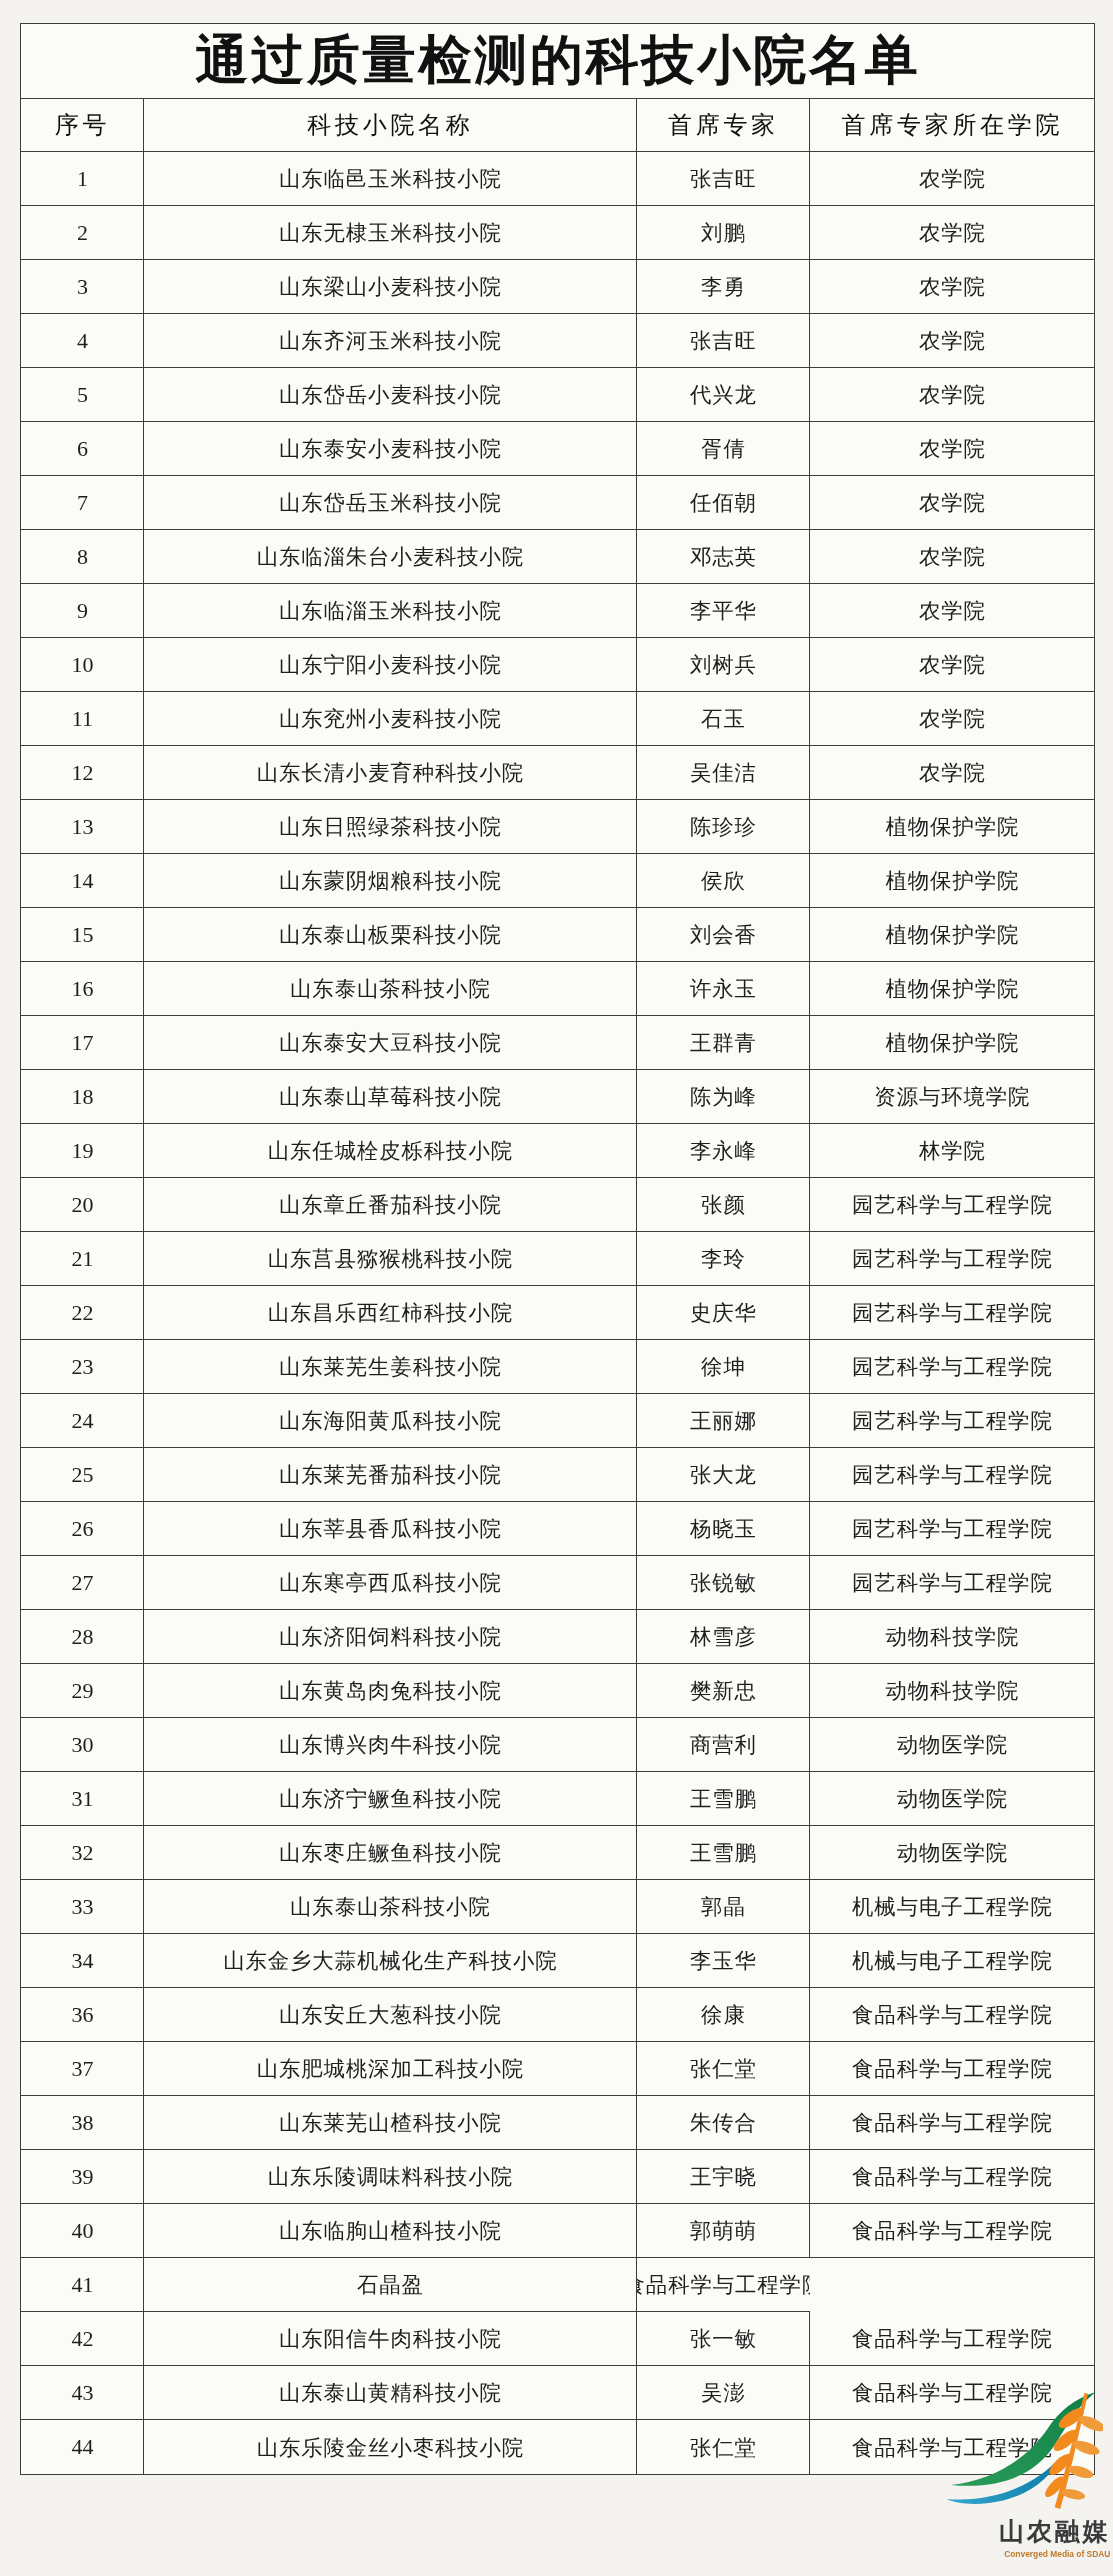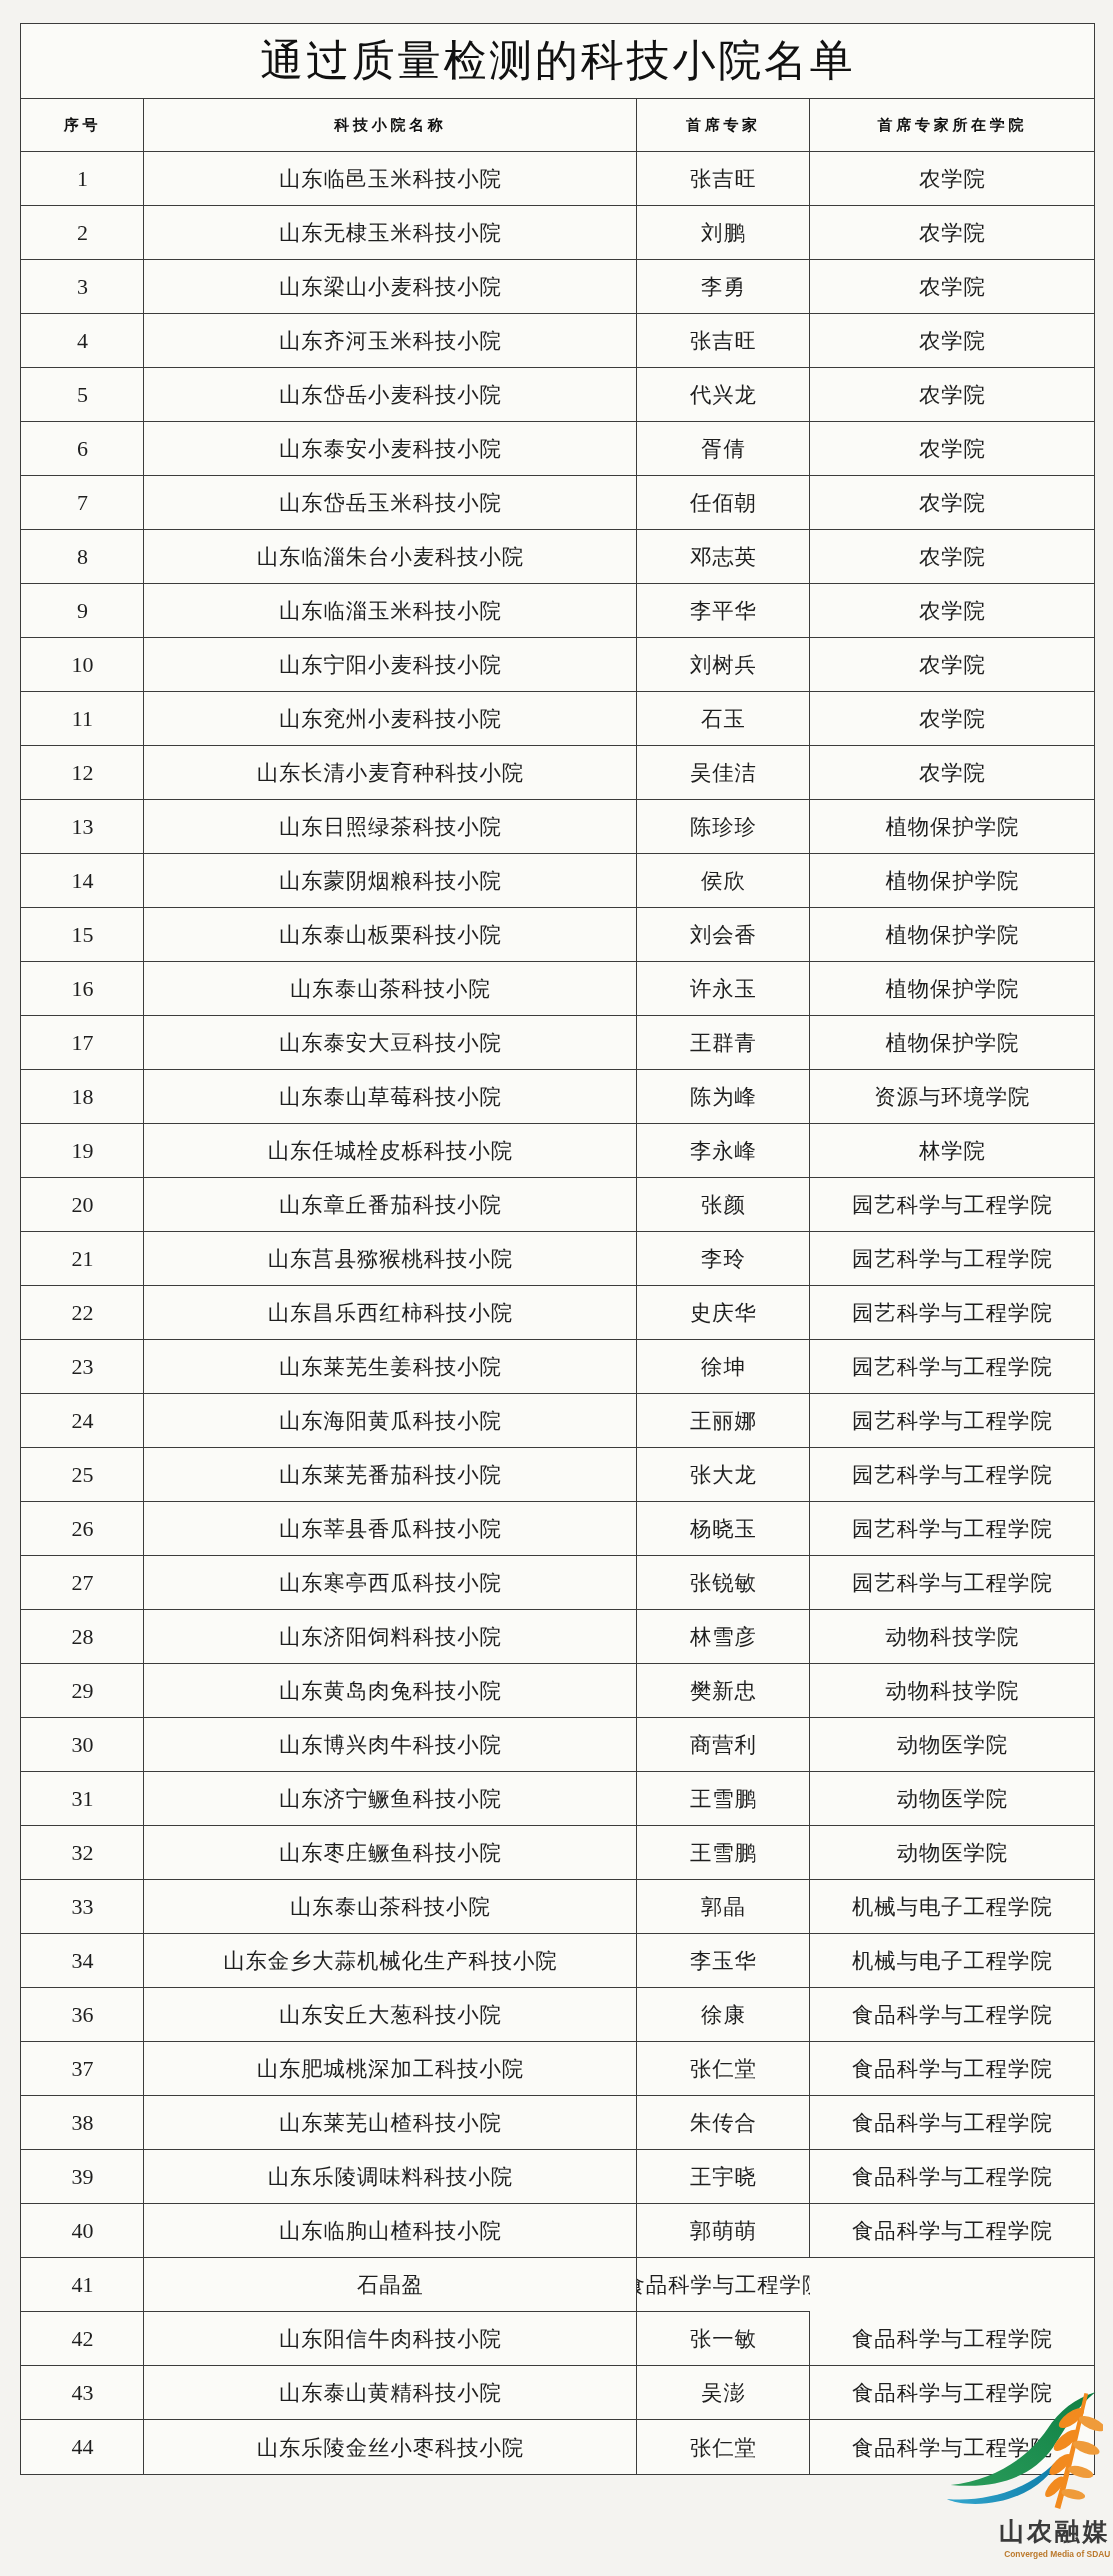--- a/index.html
+++ b/index.html
@@ -19,22 +19,22 @@
     background: #fbfbf8;
     border: 1.9px solid #3c3c3c;
   }
 
   .title-row {
     height: 75px;
     display: flex; align-items: center; justify-content: center;
     border-bottom: 1.9px solid #3c3c3c;
   }
   .title-row .title-text {
-    font-size: 43px;
-    font-weight: normal;
+    font-size: 53px;
+    font-weight: bold;
     color: #111;
     letter-spacing: 2.8px;
     white-space: nowrap;
   }
 
   .grid-header, .grid-row {
     display: grid;
     grid-template-columns: 123px 493px 173px auto;
   }
   .grid-header { height: 53px; }
@@ -46,22 +46,22 @@
     border-bottom: 1.9px solid #3c3c3c;
     text-align: center;
     overflow: hidden;
     white-space: nowrap;
     color: #1e1e1e;
   }
   .hcell:last-child, .cell:last-child { border-right: none; }
   .grid-row:last-child .cell { border-bottom: none; }
 
   .hcell {
-    font-weight: bold;
-    font-size: 15px;
+    font-weight: normal;
+    font-size: 24px;
     letter-spacing: 3.7px;
     color: #111;
   }
   .cell { font-size: 21.4px; letter-spacing: 0.9px; }
   .cell.c0 { font-size: 22px; letter-spacing: 0; }
 
   .logo {
     position: absolute;
     right: 3.7px; bottom: 17px;
     width: 173px;

